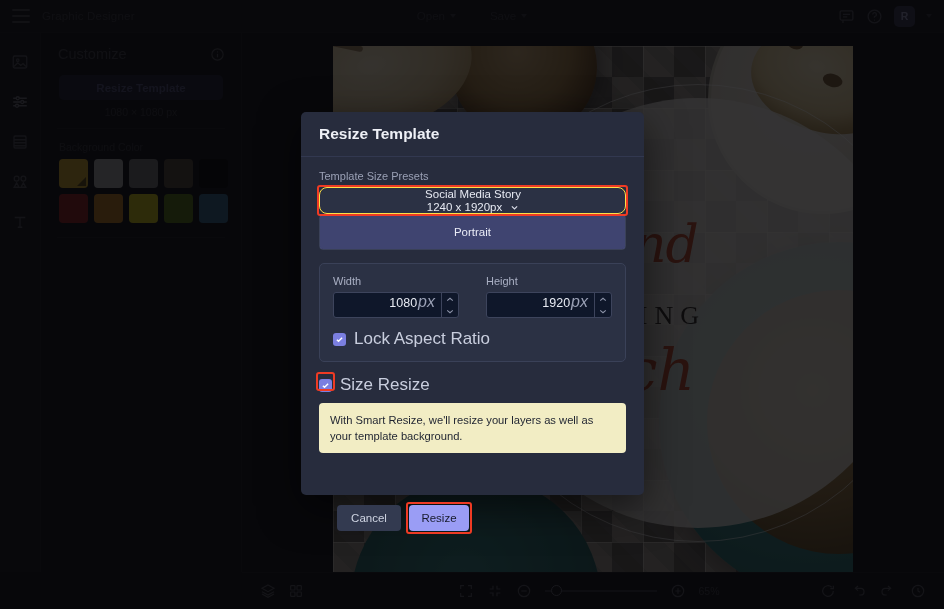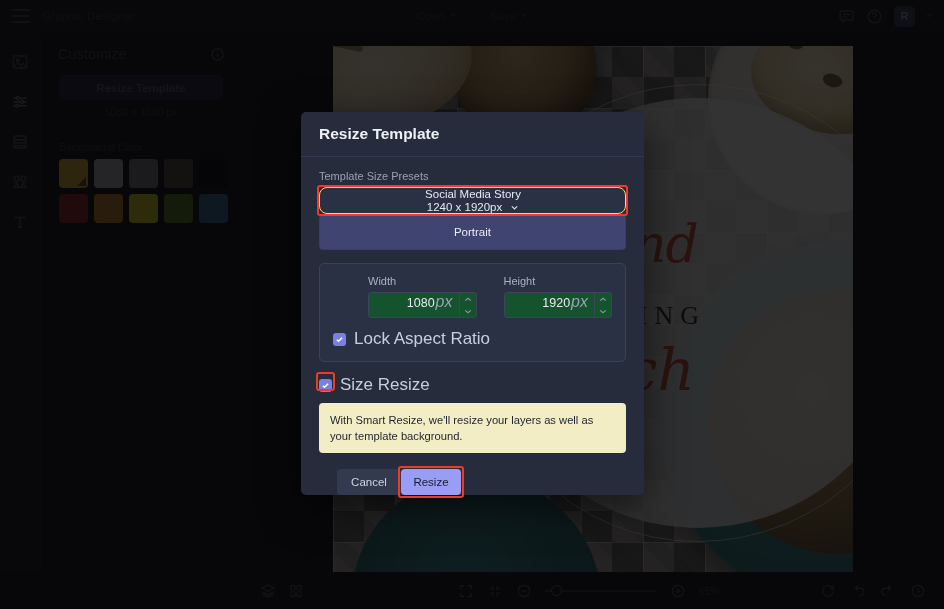--- a/index.html
+++ b/index.html
@@ -148,43 +148,43 @@
   .seg-label { font-size: 11px; color: #9aa0b5; margin: 12px 0 5px 0; }
   .segmented { display: flex; height: 36px; background: #2b3144;
     border: 1px solid #3a4158; border-radius: 4px; overflow: hidden; }
   .seg { flex: 1; display: flex; align-items: center; justify-content: center;
     font-size: 11.5px; color: #c3c8d8; cursor: pointer; }
   .seg.active { background: #3f4470; color: #e9ebf6; border: 1px solid #8186d4;
     border-radius: 3px; margin: -1px; }
 
   .dims-card { margin-top: 13px; background: #2b3144; border: 1px solid #3a4158;
     border-radius: 5px; padding: 11px 13px 12px 13px; }
-  .dims-row { display: flex; gap: 27px; margin-left: 35px; }
+  .dims-row { display: flex; gap: 27px; }
   .dim-col { flex: 1; }
   .dim-label { font-size: 11px; color: #aab0c4; margin-bottom: 5px; }
-  .num-wrap { display: flex; height: 26px; background: #14532d;
+  .num-wrap { display: flex; height: 26px; background: #0f172a;
     border: 1px solid #3d445c; border-radius: 3px; overflow: hidden; }
   .num-field { flex: 1; display: flex; align-items: baseline; justify-content: flex-end;
     padding-right: 6px; gap: 1px; cursor: text; }
   .num-val { font-size: 12.5px; color: #e8ebf3; }
   .num-unit { font-size: 16px; color: #9aa0b5; font-style: italic; }
   .stepper { width: 17px; border-left: 1px solid #3d445c; display: flex;
     flex-direction: column; }
   .step { flex: 1; display: flex; align-items: center; justify-content: center; cursor: pointer; }
   .step svg { display: block; }
   .check-row { display: flex; align-items: center; gap: 8px; margin-top: 11px; }
   .cbox { width: 13px; height: 13px; border-radius: 3px; background: #7b7fe0;
     display: flex; align-items: center; justify-content: center; cursor: pointer; }
   .cbox svg { display: block; }
   .check-label { font-size: 17px; color: #c9cede; }
 
   .smart-row { display: flex; align-items: center; gap: 8px; margin-top: 13px; position: relative; }
   .tooltip { margin-top: 8px; background: #f2edc4; border-radius: 4px;
     padding: 9px 11px; font-size: 11.2px; line-height: 1.45; color: #1e2330; }
-  .modal-foot { display: flex; padding: 16px 18px 0 18px; position: relative; }
+  .modal-foot { display: flex; gap: 8px; padding: 16px 18px 0 18px; position: relative; margin-top: 36px; }
   .btn { height: 26px; border-radius: 4px; display: flex; align-items: center;
     justify-content: center; font-size: 11.5px; cursor: pointer; }
   .btn-cancel { width: 64px; background: #333a50; color: #cfd4e2; }
   .btn-resize { width: 60px; background: #9a9df5; color: #171b2c; }
 
   
   .bottombar { position: absolute; left: 242px; bottom: 0; right: 0; height: 37px;
     background: #0c0c10; border-top: 1px solid #17171c; display: flex;
     align-items: center; z-index: 3; }
   .bb-left { display: flex; gap: 12px; margin-left: 18px; }

